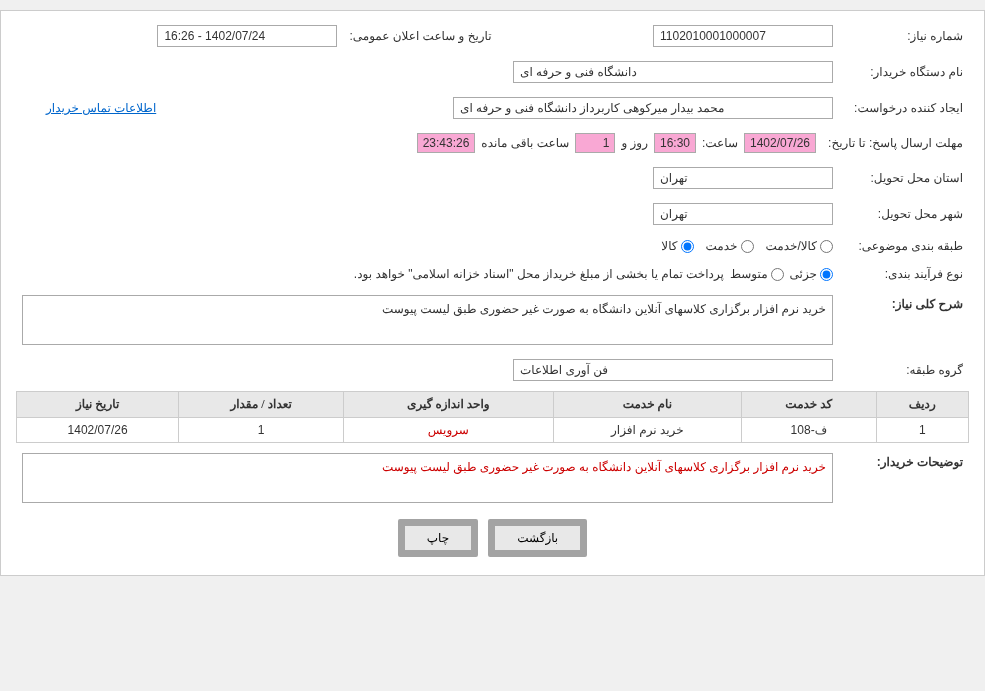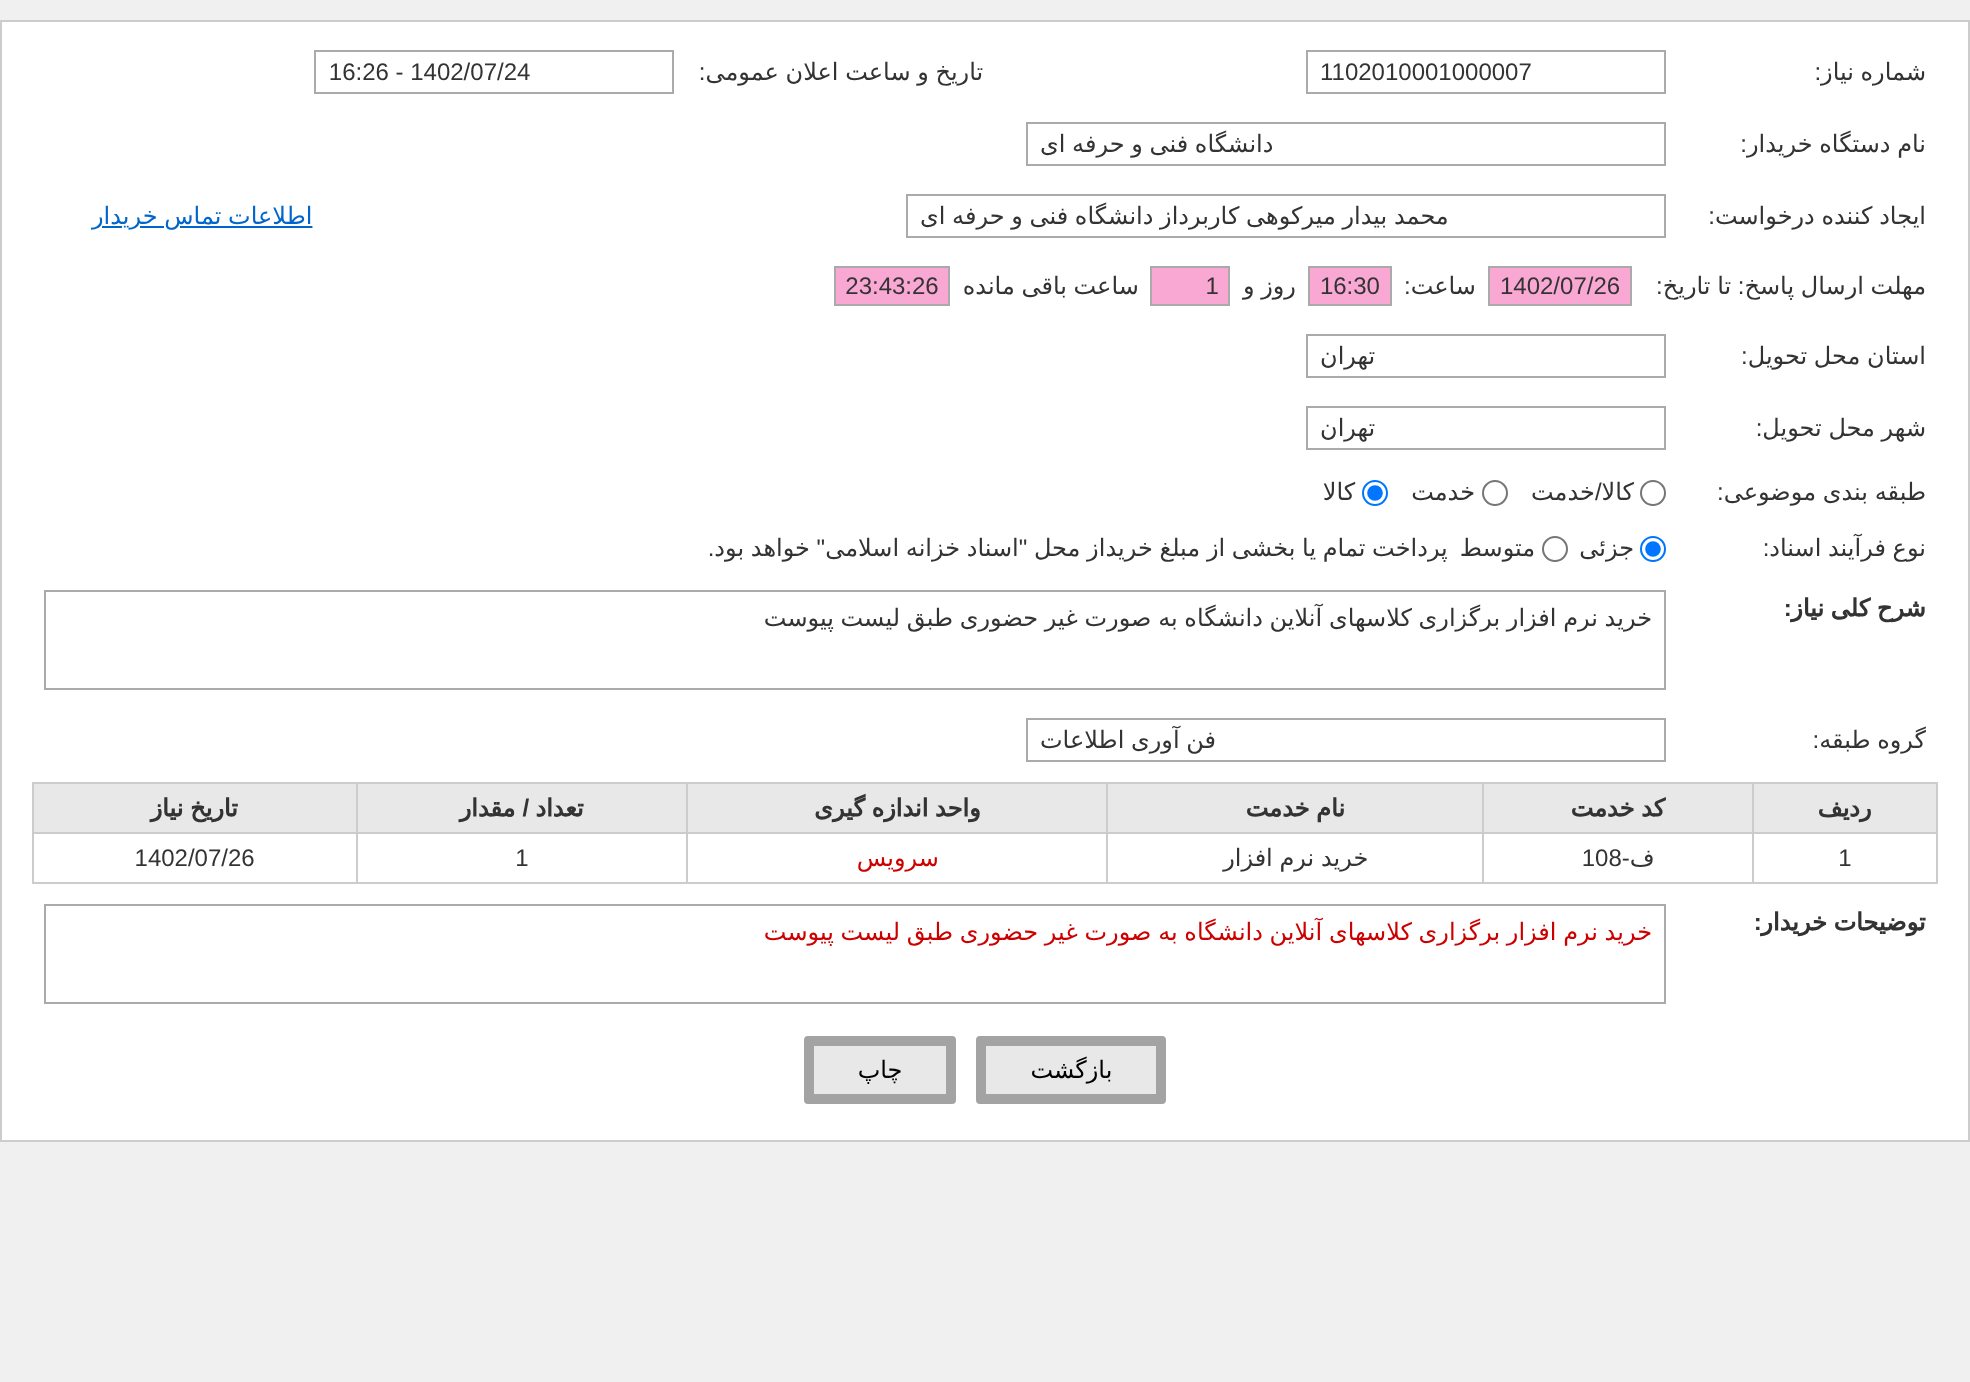--- a/index.html
+++ b/index.html
@@ -110,35 +110,36 @@
       width: 100%;
       border-collapse: collapse;
       margin: 6px 0;
     }
     .services-table th {
       background: #e8e8e8;
       border: 1px solid #ccc;
       padding: 5px 8px;
       text-align: center;
       font-weight: bold;
+      font-family: Liberation Serif, serif;
     }
     .services-table td {
       border: 1px solid #ccc;
       padding: 5px 8px;
       text-align: center;
     }
     .buttons-row {
       display: flex;
       justify-content: center;
       gap: 10px;
       margin: 12px 0 8px 0;
     }
     .btn {
       padding: 5px 22px;
-      border: 5px solid #a3a3a3;
+      border: 7px solid #a3a3a3;
       background: #e8e8e8;
       cursor: pointer;
       font-family: Tahoma, Arial, sans-serif;
       font-size: 12px;
       border-radius: 2px;
     }
     .description-red {
       color: #cc0000;
       text-align: right;
       padding: 4px 0;
@@ -256,21 +257,21 @@
             </div>
           </div>
         </td>
       </tr>
     </tbody>
       </table>
 
     <table class="info-table">
       <tbody>
           <tr>
-        <td class="label-cell">نوع فرآیند اسناد:</td>
+        <td class="label-cell">نوع فرآیند بندی:</td>
         <td class="value-cell">
           <div class="row-flex">
             <div class="radio-item">
               <input type="radio" name="farayand" checked="" style="">
               <span>جزئی</span>
             </div>
             <div class="radio-item">
               <input type="radio" name="farayand" style="">
               <span>متوسط</span>
             </div>

